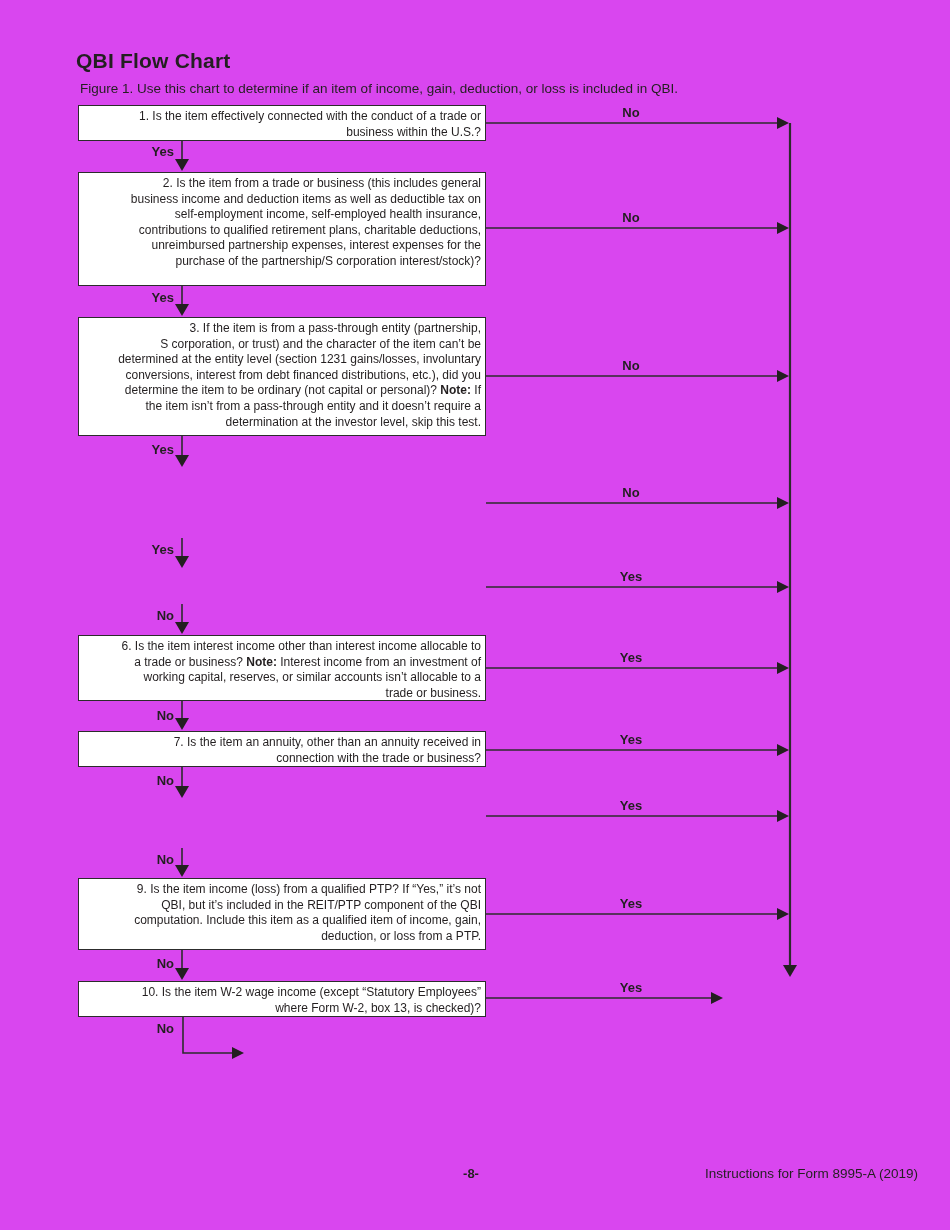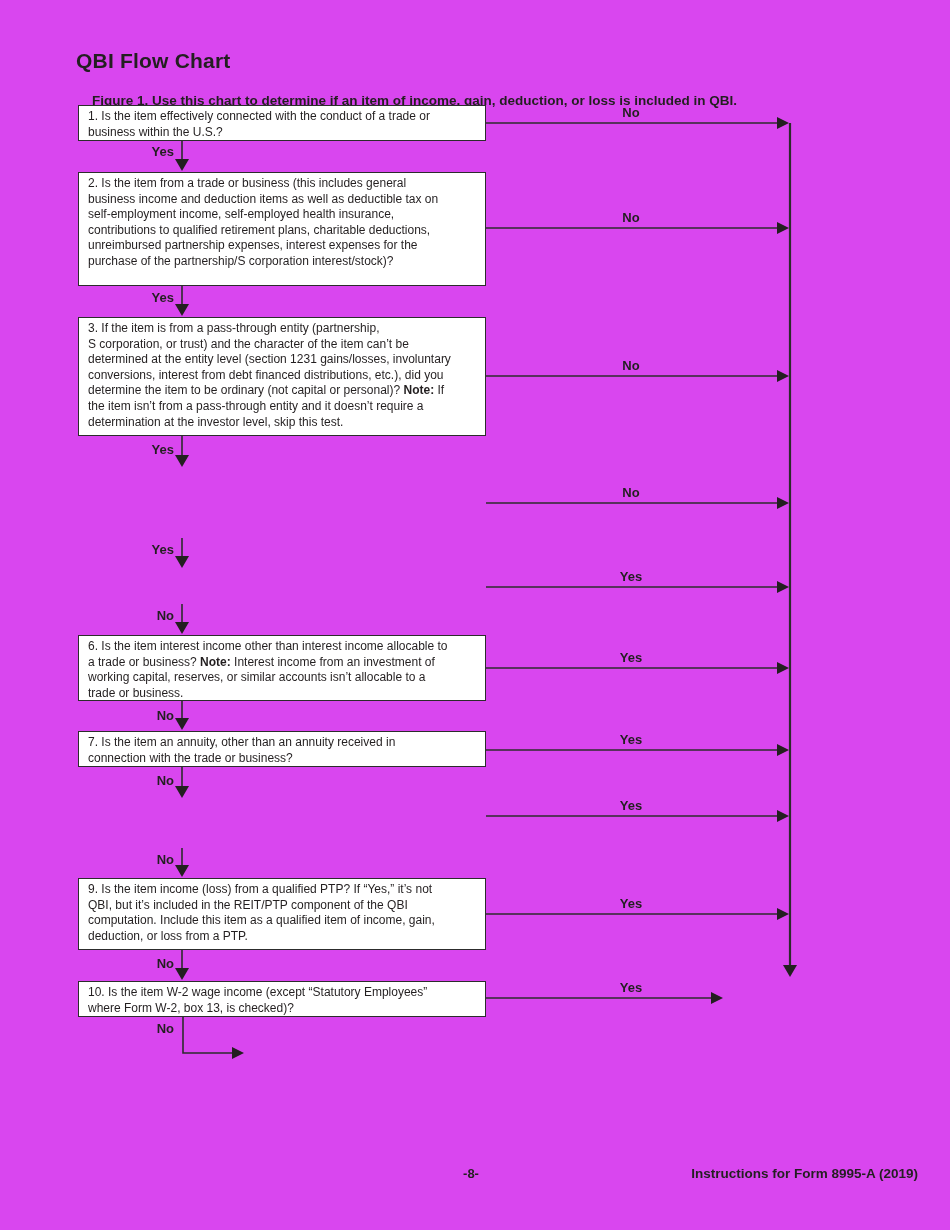--- a/index.html
+++ b/index.html
@@ -5,43 +5,43 @@
   html,body { margin:0; padding:0; background:#ffffff; }
   .page {
     position:relative; width:950px; height:1230px; background:#d946ef;
     font-family:"Liberation Sans", sans-serif; color:#231f20; overflow:hidden;padding-left:33px;
   }
   .page-title {
     position:absolute; left:76px; top:49px; margin:0;
     font-size:21px; font-weight:bold; letter-spacing:0.2px;
   }
   .figure-caption {
-    position:absolute; left:76px; top:77px; margin:16px;
-    font-size:13.5px; font-weight:bold;
+    position:absolute; left:76px; top:77px; margin:4px;
+    font-size:13.5px; font-weight:normal;
   }
   .connectors { position:absolute; left:0; top:0; pointer-events:none; }
   .qbox {
     position:absolute; left:78px; width:408px; box-sizing:border-box;
     border:1px solid #2c2c2c; background:#ffffff;
     padding:3px 4px 0 9px; font-size:12px; line-height:15.6px;
-    white-space:pre; overflow:hidden;
+    white-space:pre; overflow:hidden;text-align:right;
   }
   .tbox {
     position:absolute; box-sizing:border-box; border:1px solid #2c2c2c;
     background:#ffffff; font-size:12px; white-space:pre; overflow:hidden;
   }
   .tbox.not-qbi { left:724px; top:978px; width:134px; height:39px; line-height:37px; padding-left:9px; }
   .tbox.fig2 { left:245px; top:1035px; width:146px; height:37px; line-height:15.5px; padding:3px 0 0 8px; }
   .b { font-weight:bold; }
   .i { font-style:italic; }
   .lbl { position:absolute; font-size:13px; font-weight:bold; }
   .lbl.down { left:110px; width:64px; text-align:right; }
   .lbl.right { left:583px; width:96px; text-align:center; }
   .footer-page { position:absolute; left:431px; top:1166px; width:80px; text-align:center; font-size:13px; font-weight:bold; }
-  .footer-doc { position:absolute; right:65px; top:1166px; font-size:13.5px; font-weight:bold; }
+  .footer-doc { position:absolute; right:65px; top:1166px; font-size:13.5px; font-weight:normal; }
 </style>
 </head>
 <body>
 
 <div class="page">
 
   <h1 class="page-title">QBI Flow Chart</h1>
   <h2 class="figure-caption">Figure 1. Use this chart to determine if an item of income, gain, deduction, or loss is included in QBI.</h2>
 
   <svg class="connectors" width="950" height="1230" viewBox="0 0 950 1230">

